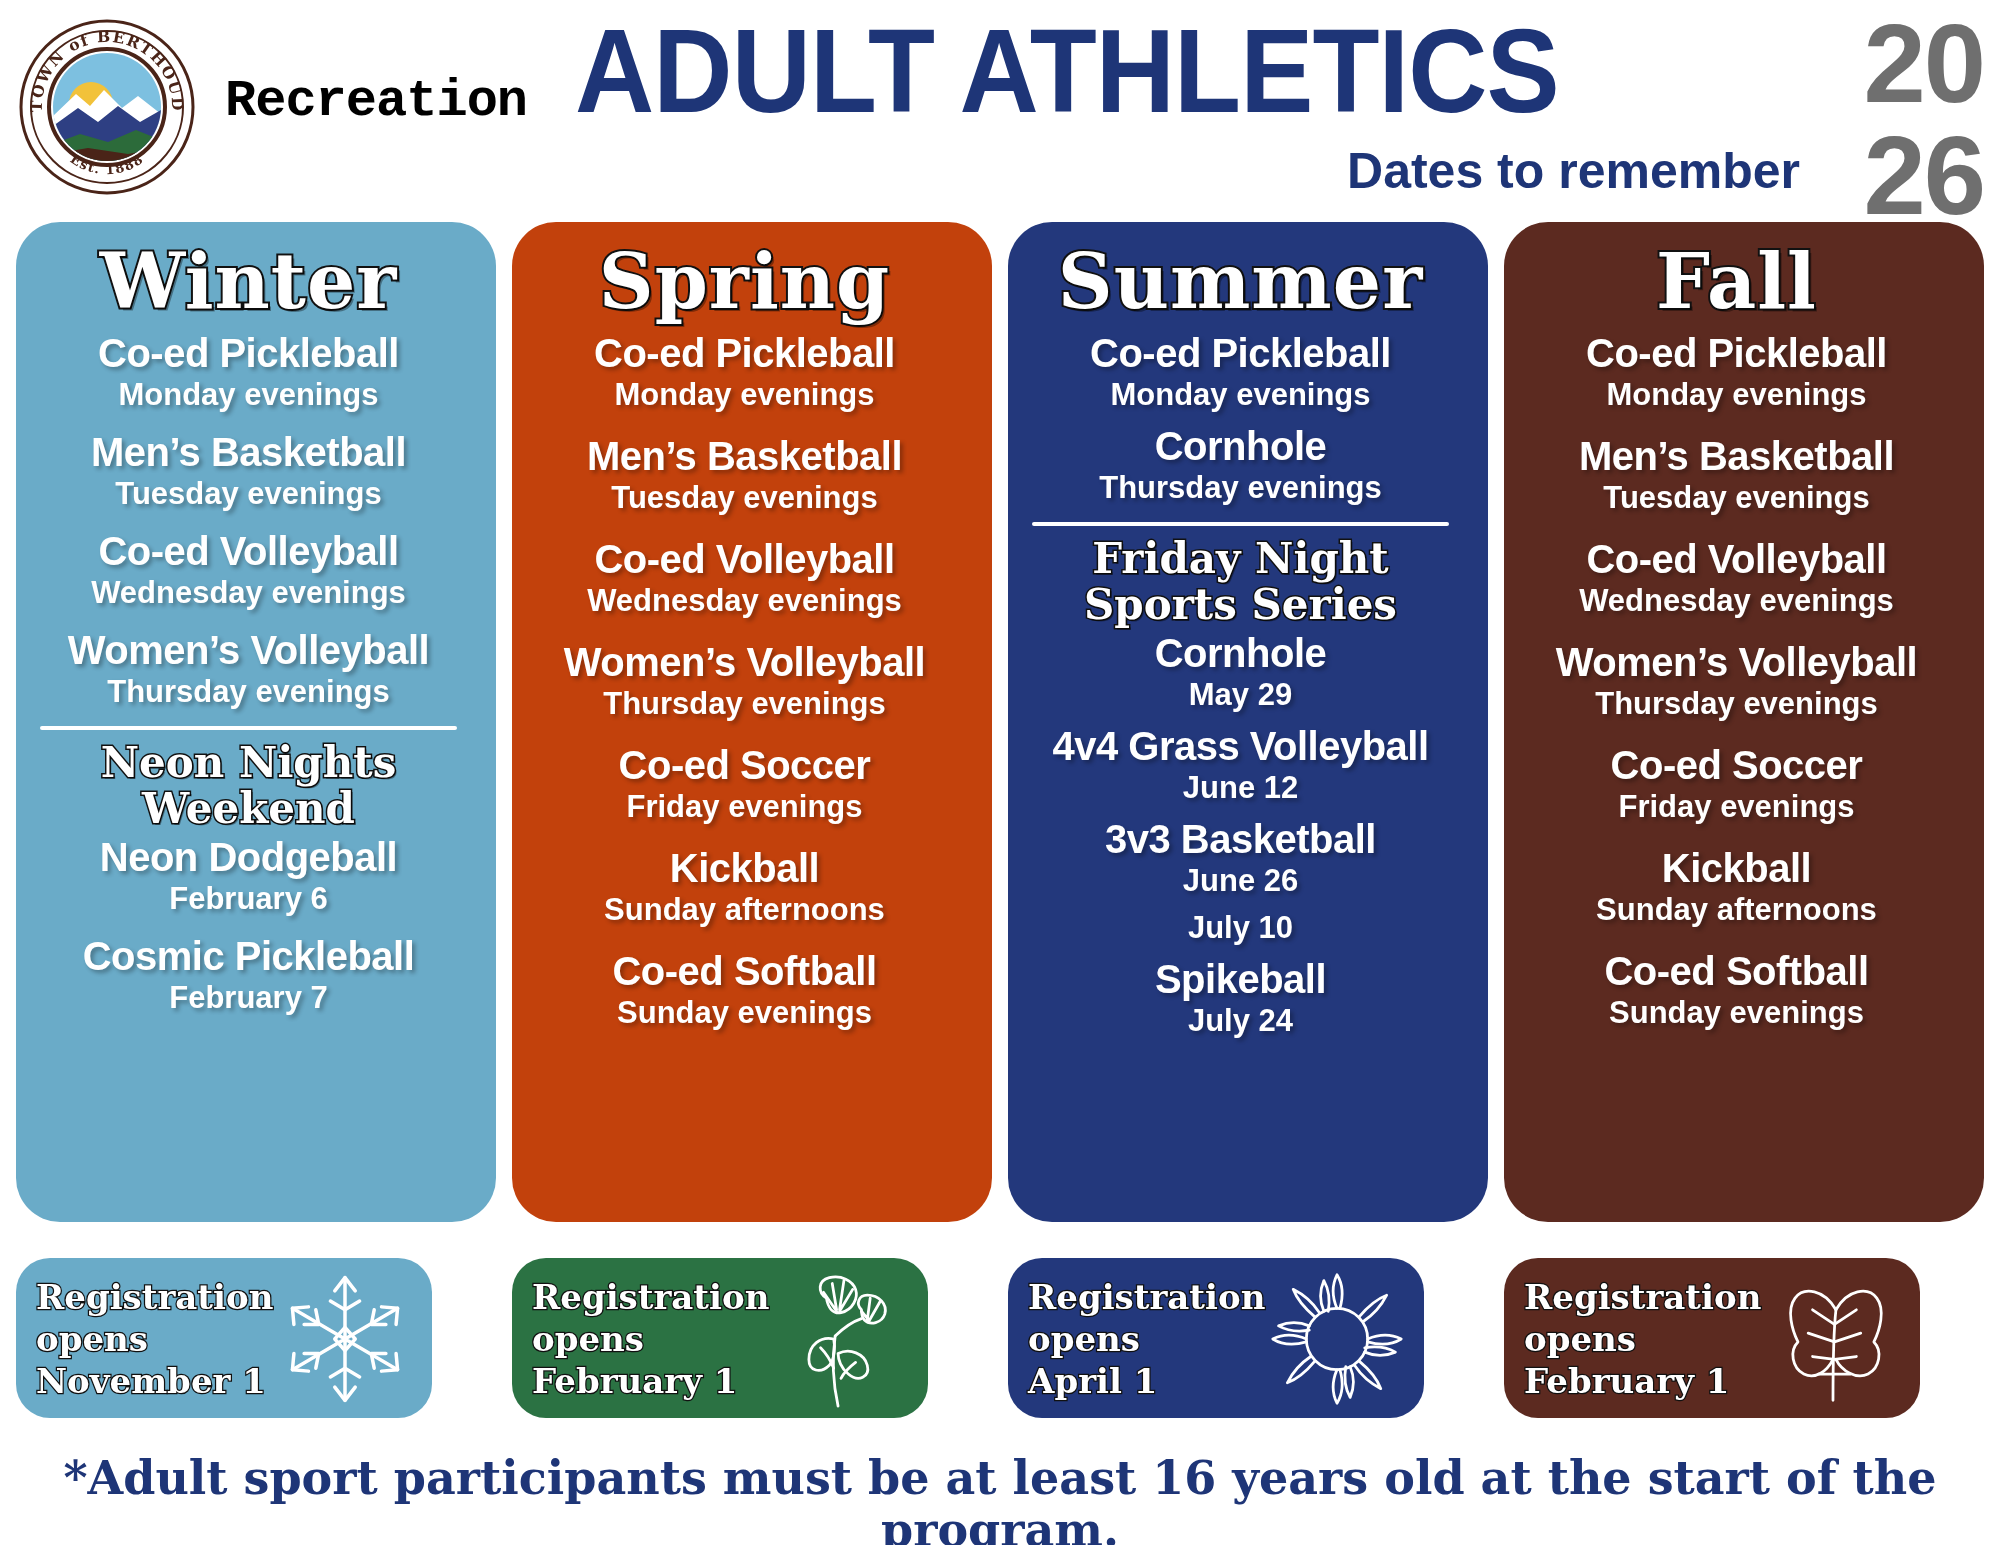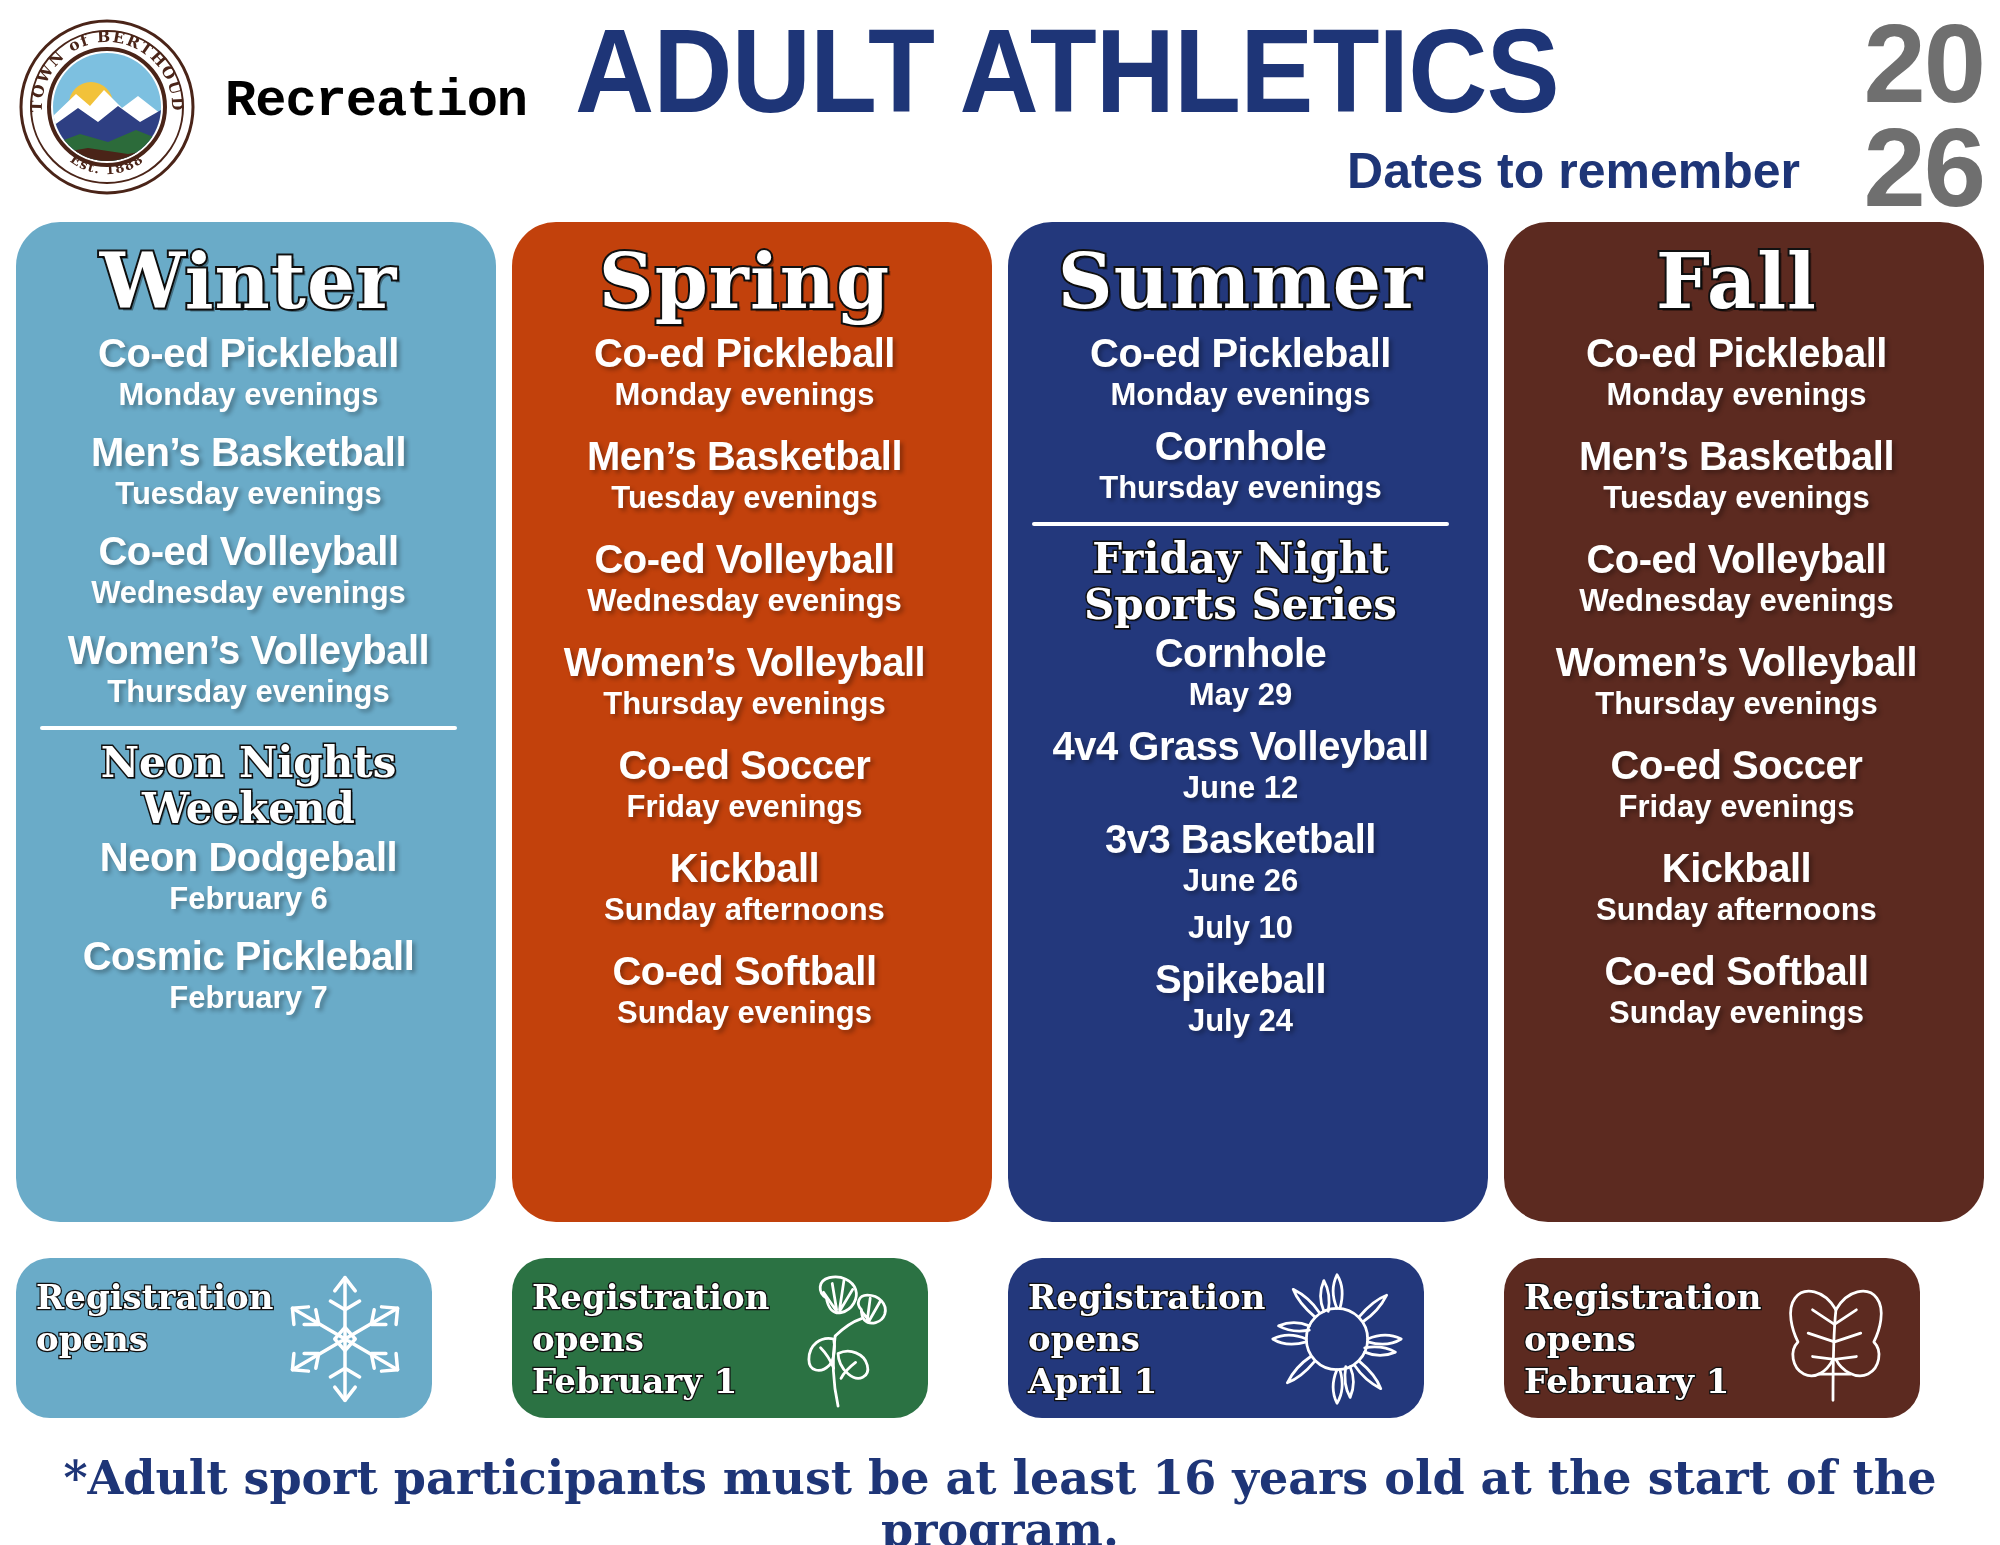--- a/index.html
+++ b/index.html
@@ -32,21 +32,21 @@
     white-space:nowrap;
   }
 
   #year-top,#year-bot{
     position:absolute;right:16px;
     font-family:"Liberation Sans", sans-serif;
     font-weight:bold;font-size:112px;line-height:104px;
     color:#6f6f6f;letter-spacing:-2px;
   }
   #year-top{top:12px;}
-  #year-bot{top:116px;}
+  #year-bot{top:124px;}
 
   #dates-remember{
     position:absolute;right:200px;top:144px;
     font-family:"Liberation Sans", sans-serif;
     font-weight:bold;font-size:50px;line-height:54px;
     color:#1e3577;white-space:nowrap;
   }
 
   
   .card{
@@ -299,20 +299,21 @@
     </div>
     <div class="entry">
       <div class="entry-name">Co-ed Softball</div>
       <div class="entry-when">Sunday evenings</div>
     </div>
   </div>
 
 <div class="regbar" id="reg-0">
     <div class="reg-text">
       <div>Registration opens</div>
+      <div>November 1</div>
     </div>
     <div class="reg-icon"><svg viewBox="0 0 100 100" width="146" height="146" fill="none" stroke="#fff" stroke-width="2.4" stroke-linecap="round" stroke-linejoin="round">
       <g>
         <path d="M50 8 V92 M14 29 L86 71 M86 29 L14 71"></path>
         <path d="M50 8 L43 17 M50 8 L57 17 M50 92 L43 83 M50 92 L57 83"></path>
         <path d="M14 29 L15 40 M14 29 L25 28 M86 71 L85 60 M86 71 L75 72"></path>
         <path d="M86 29 L85 40 M86 29 L75 28 M14 71 L15 60 M14 71 L25 72"></path>
         <path d="M50 30 L40 24 M50 30 L60 24 M50 70 L40 76 M50 70 L60 76"></path>
         <path d="M32 40 L22 40 M32 40 L30 30 M68 60 L78 60 M68 60 L70 70"></path>
         <path d="M68 40 L78 40 M68 40 L70 30 M32 60 L22 60 M32 60 L30 70"></path>

